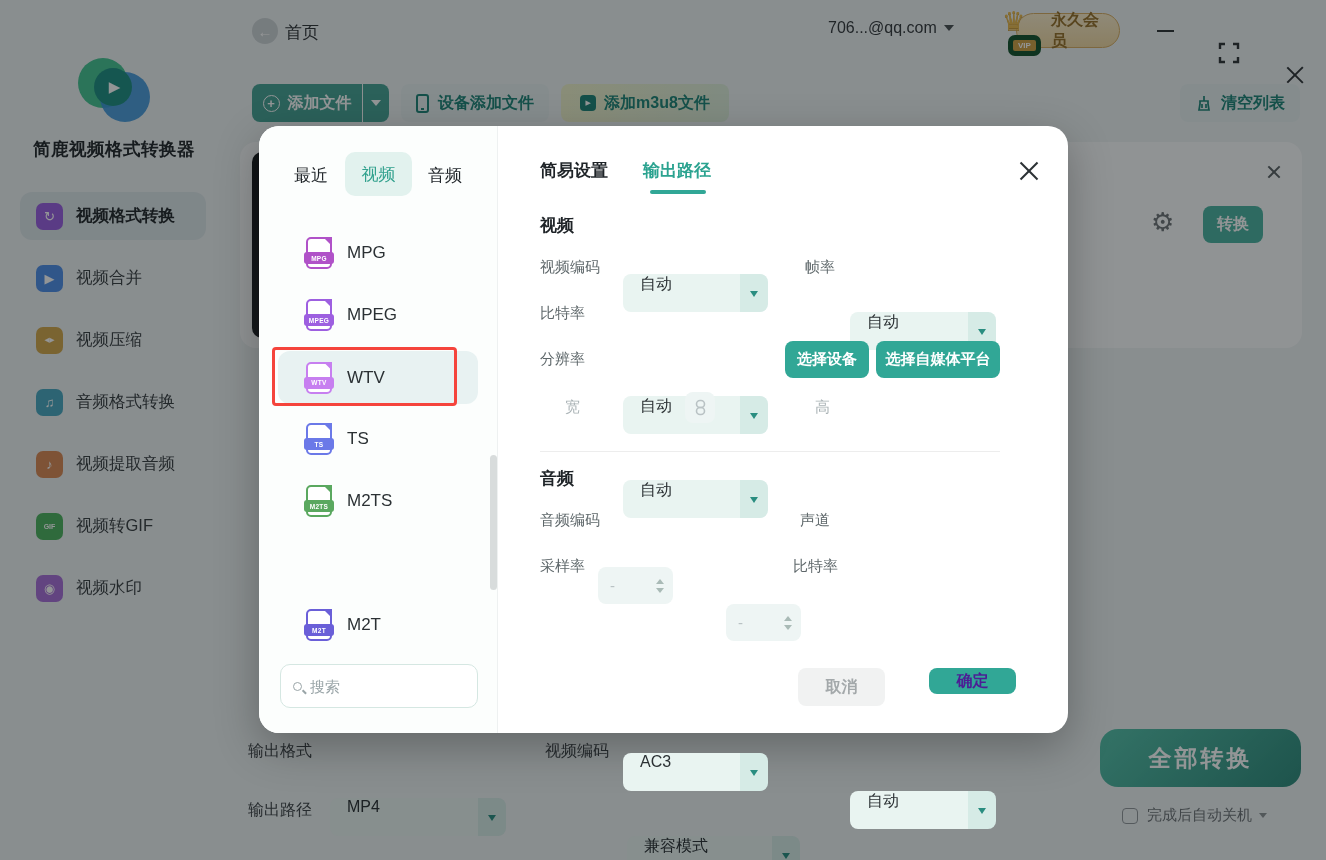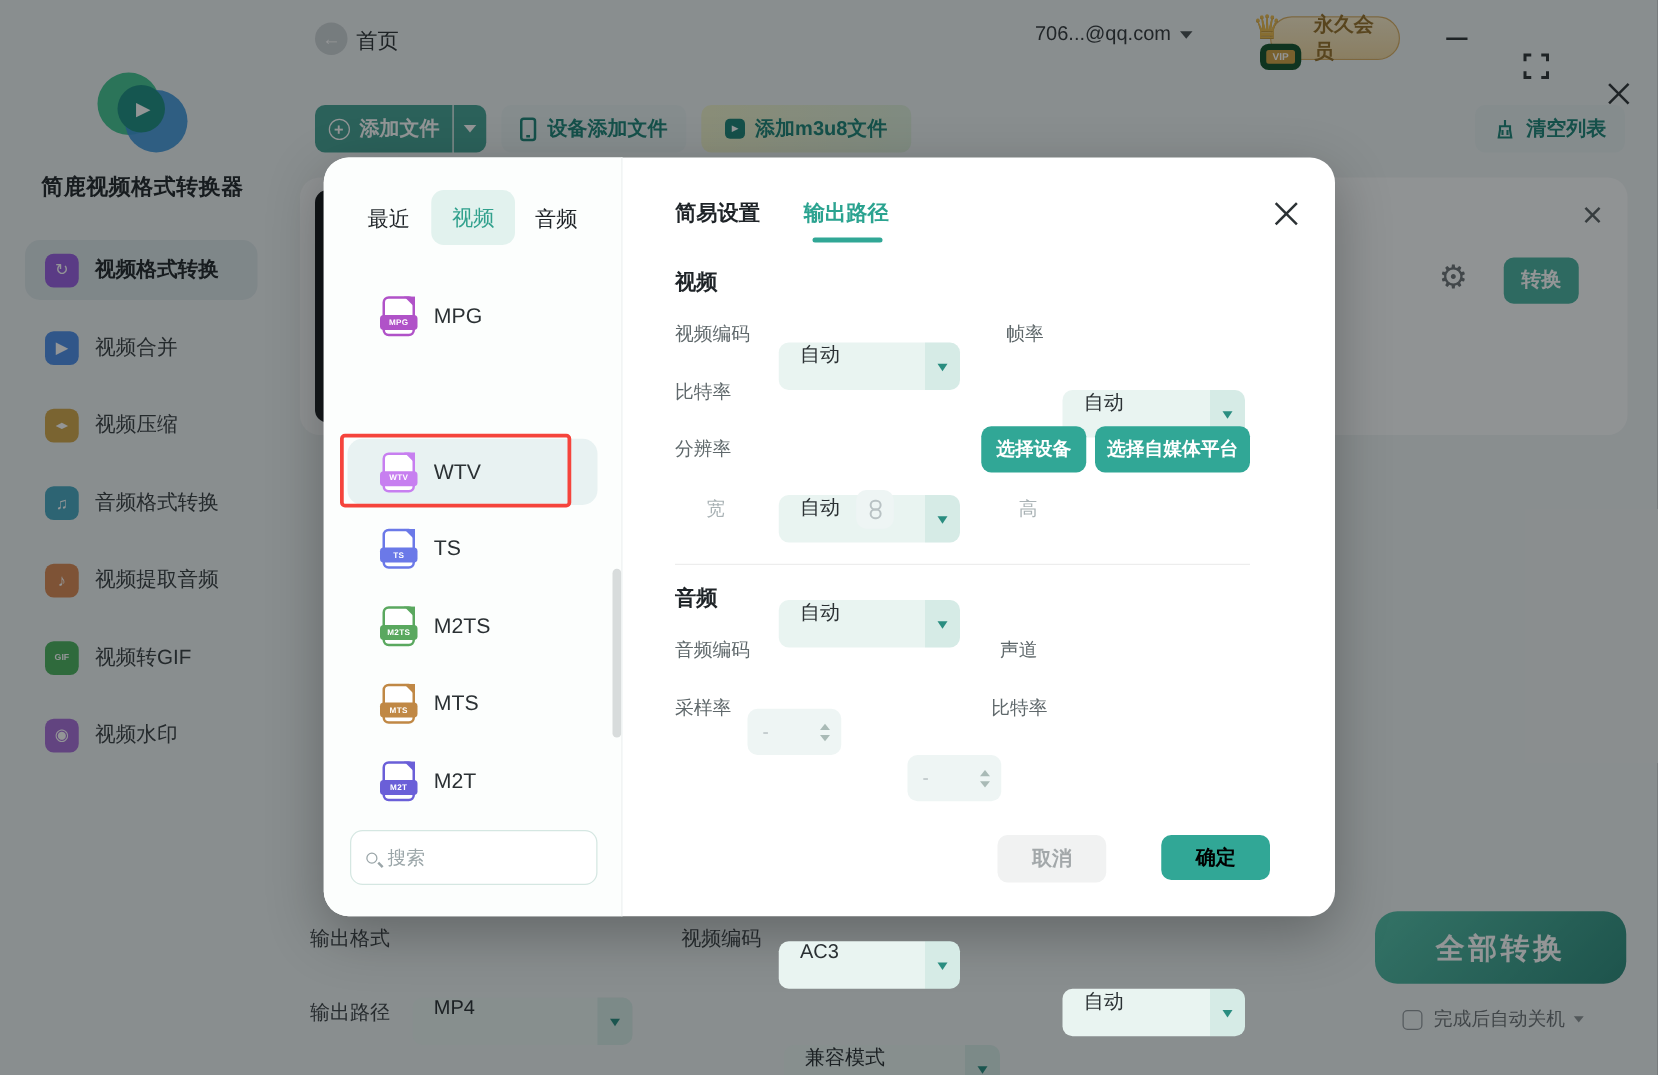--- a/index.html
+++ b/index.html
@@ -120,21 +120,21 @@
   .spin input{border:none;outline:none;background:transparent;width:34px;font-size:15px;color:#6b7376}
   .spin input::placeholder{color:#b9c2c4}
   .spin .arrows{position:absolute;right:9px;top:8px;display:flex;flex-direction:column;gap:4px}
   .spin .arrows i{width:0;height:0;border:4px solid transparent}
   .spin .arrows i.up{border-bottom:5px solid #a9bab6}
   .spin .arrows i.dn{border-top:5px solid #a9bab6}
   .linkbox{width:30px;height:31px;background:#eef5f4;border-radius:8px;display:flex;align-items:center;justify-content:center}
   .divider{height:1px;background:#ededed}
   .cancel-btn{width:87px;height:38px;border-radius:8px;background:#f1f2f2;color:#a3a8aa;font-size:16px;
     font-weight:bold;display:flex;align-items:center;justify-content:center}
-  .ok-btn{width:87px;height:36px;border-radius:8px;background:var(--accent);color:#000000;font-size:16px;
+  .ok-btn{width:87px;height:26px;border-radius:8px;background:var(--accent);color:#4c1d95;font-size:16px;
     font-weight:bold;display:flex;align-items:center;justify-content:center}
 </style>
 </head>
 <body>
 
 <div id="app">
 
   <div class="abs back-circle" style="left:252px;top:18px">←</div>
   <div class="abs home-title" style="left:285px;top:21px">首页</div>
 
@@ -253,43 +253,43 @@
       <div class="abs mtab" style="left:35px;top:38px">最近</div>
       <div class="abs mtab pill" style="left:86px;top:26px;width:67px;height:44px">视频</div>
       <div class="abs mtab" style="left:169px;top:38px">音频</div>
 
       <div class="abs fmt-row" style="top:103px">
         <span class="ficon" style="--c: #b052c8;">
             <span class="band">MPG</span>
           </span>
         <span class="fmt-label">MPG</span>
       </div>
+      <div class="abs fmt-row" style="top:165px">
+        <span class="ficon" style="--c: #9d5fe0;">
+            <span class="band">MPEG</span>
+          </span>
+        <span class="fmt-label">MPEG</span>
+      </div>
       <div class="abs fmt-row selected" style="top:225px;height:53px">
         <span class="ficon" style="--c: #c77ff0;">
             <span class="band">WTV</span>
           </span>
         <span class="fmt-label">WTV</span>
       </div>
       <div class="abs fmt-row" style="top:289px">
         <span class="ficon" style="--c: #6b79e8;">
             <span class="band">TS</span>
           </span>
         <span class="fmt-label">TS</span>
       </div>
       <div class="abs fmt-row" style="top:351px">
         <span class="ficon" style="--c: #5aa85f;">
             <span class="band">M2TS</span>
           </span>
         <span class="fmt-label">M2TS</span>
-      </div>
-      <div class="abs fmt-row" style="top:413px">
-        <span class="ficon" style="--c: #c08845;">
-            <span class="band">MTS</span>
-          </span>
-        <span class="fmt-label">MTS</span>
       </div>
       <div class="abs fmt-row" style="top:475px">
         <span class="ficon" style="--c: #6a5fd8;">
             <span class="band">M2T</span>
           </span>
         <span class="fmt-label">M2T</span>
       </div>
 
       <div class="abs red-box"></div>
 

